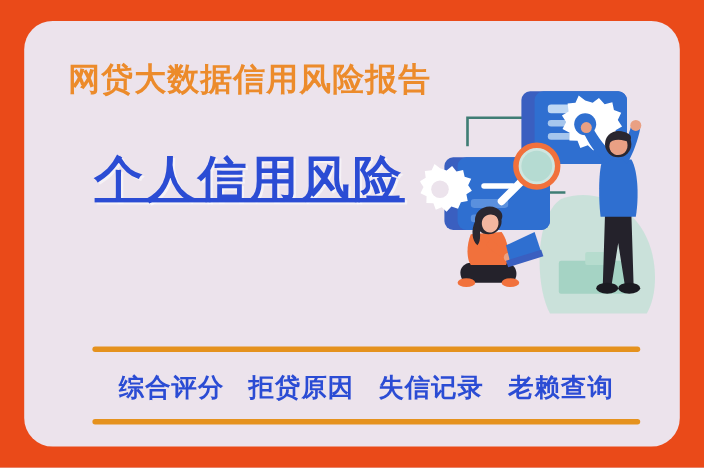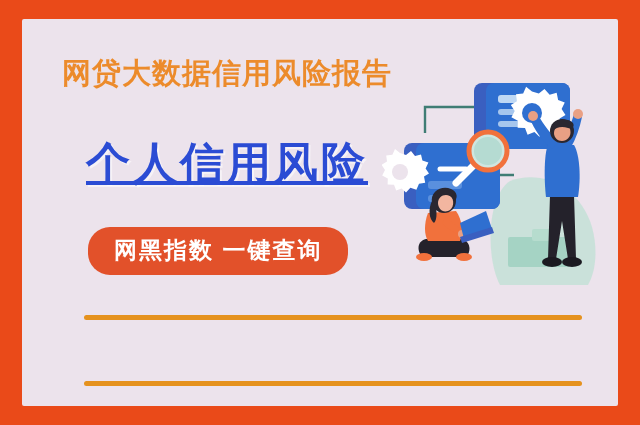--- a/index.html
+++ b/index.html
@@ -8,21 +8,21 @@
     width:640px;height:425px;overflow:hidden;
     font-family:"Liberation Sans","DejaVu Sans",sans-serif;
     background:#ea4a19;
   }
   .banner{
     position:relative;width:640px;height:425px;
     background:#ea4a19;box-sizing:border-box;
   }
   .panel{
     position:absolute;left:22px;top:19px;width:596px;height:387px;
-    background:#ece3ec;border-radius:2px;overflow:hidden;
+    background:#ece3ec;border-radius:26px;overflow:hidden;
   }
 
   
   .art{position:absolute;right:8px;top:42px;width:228px;height:228px;}
   .art svg{display:block;width:100%;height:100%;}
 
   
   .title{
     position:absolute;left:40px;top:40px;
     font-size:29px;font-weight:bold;color:#ec8b2b;
@@ -156,21 +156,26 @@
           <path d="M78 162 L104 150 L110 168 L82 178 Z" fill="#2f6fd0"></path>
           <path d="M78 176 L110 166 L112 172 L80 182 Z" fill="#3a5fc0"></path>
         </g>
       </svg>
     </div>
 
     <div class="title">网贷大数据信用风险报告</div>
 
     <div class="headline">个人信用风险</div>
 
-    <button class="pill">网黑指数   一键查询</button>
 
     <div class="rule rule-top"></div>
 
+    <div class="footer-links">
+      <span>综合评分</span>
+      <span>拒贷原因</span>
+      <span>失信记录</span>
+      <span>老赖查询</span>
+    </div>
 
     <div class="rule rule-bottom"></div>
 
   </div>
 </div>
 
 </body></html>

